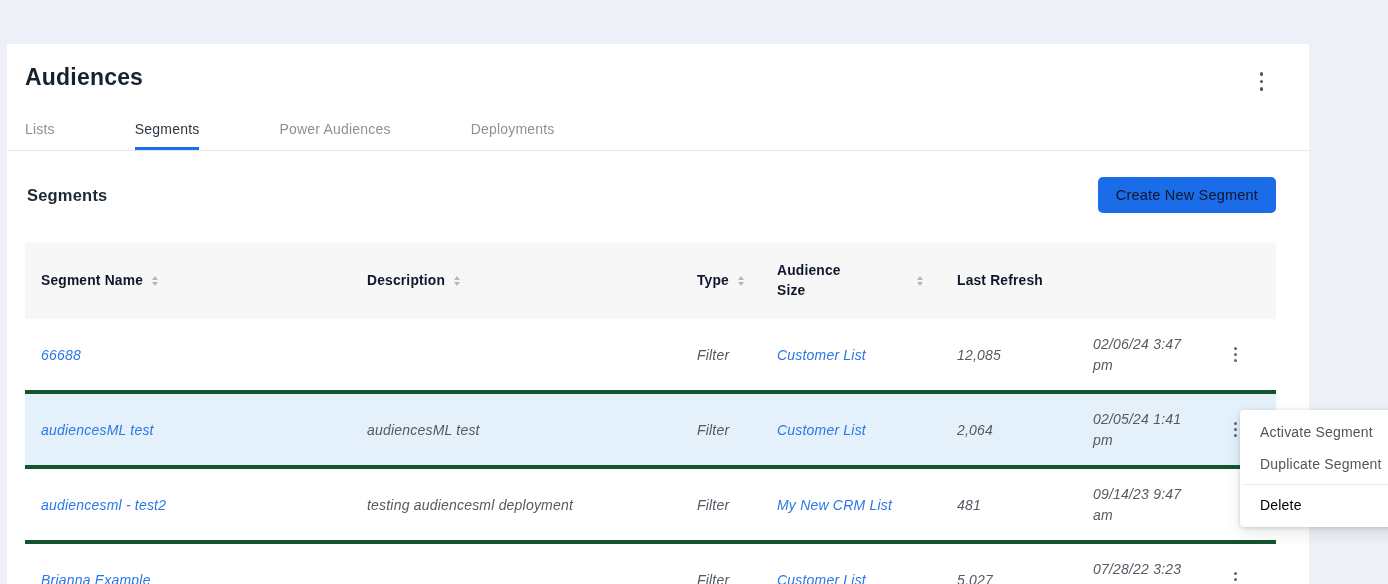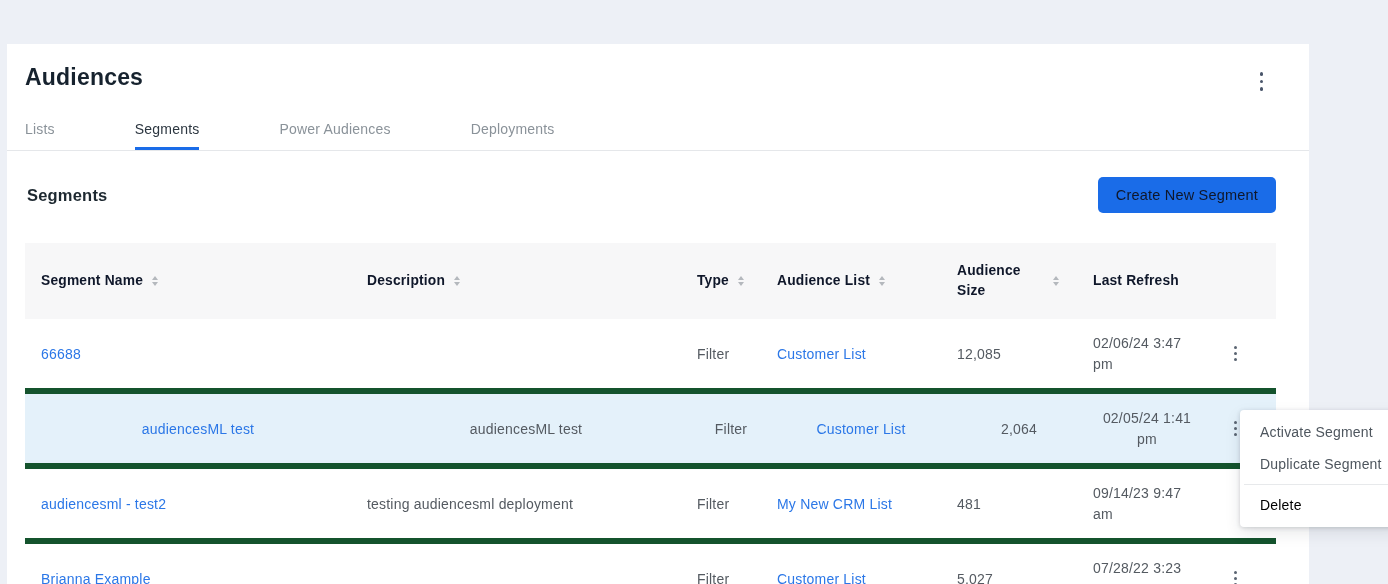--- a/index.html
+++ b/index.html
@@ -103,22 +103,22 @@
     width: 0; height: 0;
     border-left: 3.5px solid transparent; border-right: 3.5px solid transparent;
     border-bottom: 4px solid #b4b8bd;
   }
   .sort .down {
     width: 0; height: 0;
     border-left: 3.5px solid transparent; border-right: 3.5px solid transparent;
     border-top: 4px solid #b4b8bd;
   }
 
-  .row { height: 75px; border-bottom: 6px solid #14532d; color: #545a61; }
-  .row.highlighted { background: #e4f1fa; text-align: center; }
+  .row { height: 75px; border-bottom: 4px solid #14532d; color: #545a61; font-style: italic; }
+  .row.highlighted { background: #e4f1fa; }
   .link { color: #2b77e7; cursor: pointer; }
   .td-date { line-height: 21px; }
   .td-actions { display: flex; justify-content: center; padding-right: 18px; }
 
   
   .context-menu {
     position: absolute;
     left: 1240px; top: 410px;
     min-width: 155px;
     background: #ffffff;
@@ -180,27 +180,20 @@
               <i class="down"></i>
             </span>
         </div>
         <div class="th">
           <span class="th-label">Type</span>
           <span class="sort">
               <i class="up"></i>
               <i class="down"></i>
             </span>
         </div>
-        <div class="th">
-          <span class="th-label">Audience List</span>
-          <span class="sort">
-              <i class="up"></i>
-              <i class="down"></i>
-            </span>
-        </div>
         <div class="th th-size">
           <span class="th-label">Audience Size</span>
           <span class="sort">
               <i class="up"></i>
               <i class="down"></i>
             </span>
         </div>
         <div class="th">
           <span class="th-label">Last Refresh</span>
         </div>

